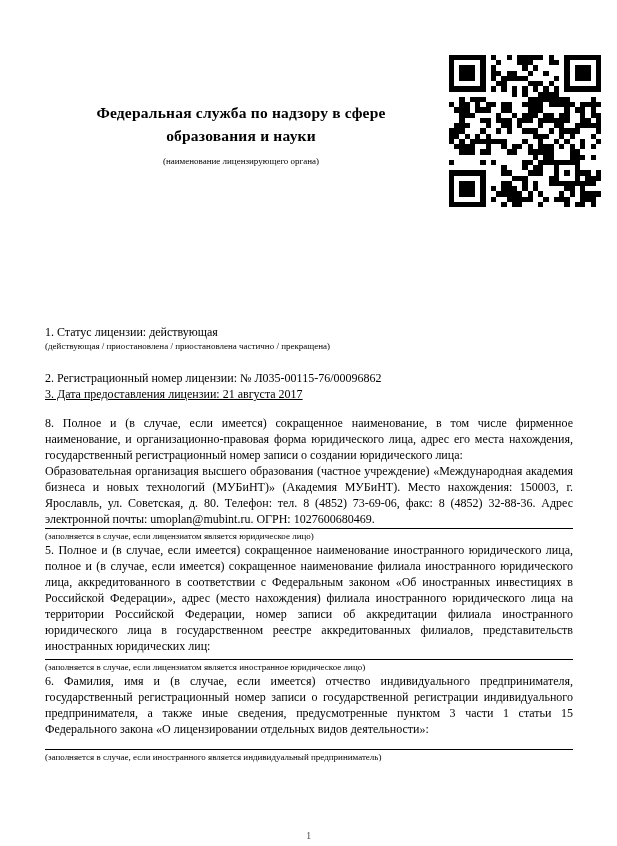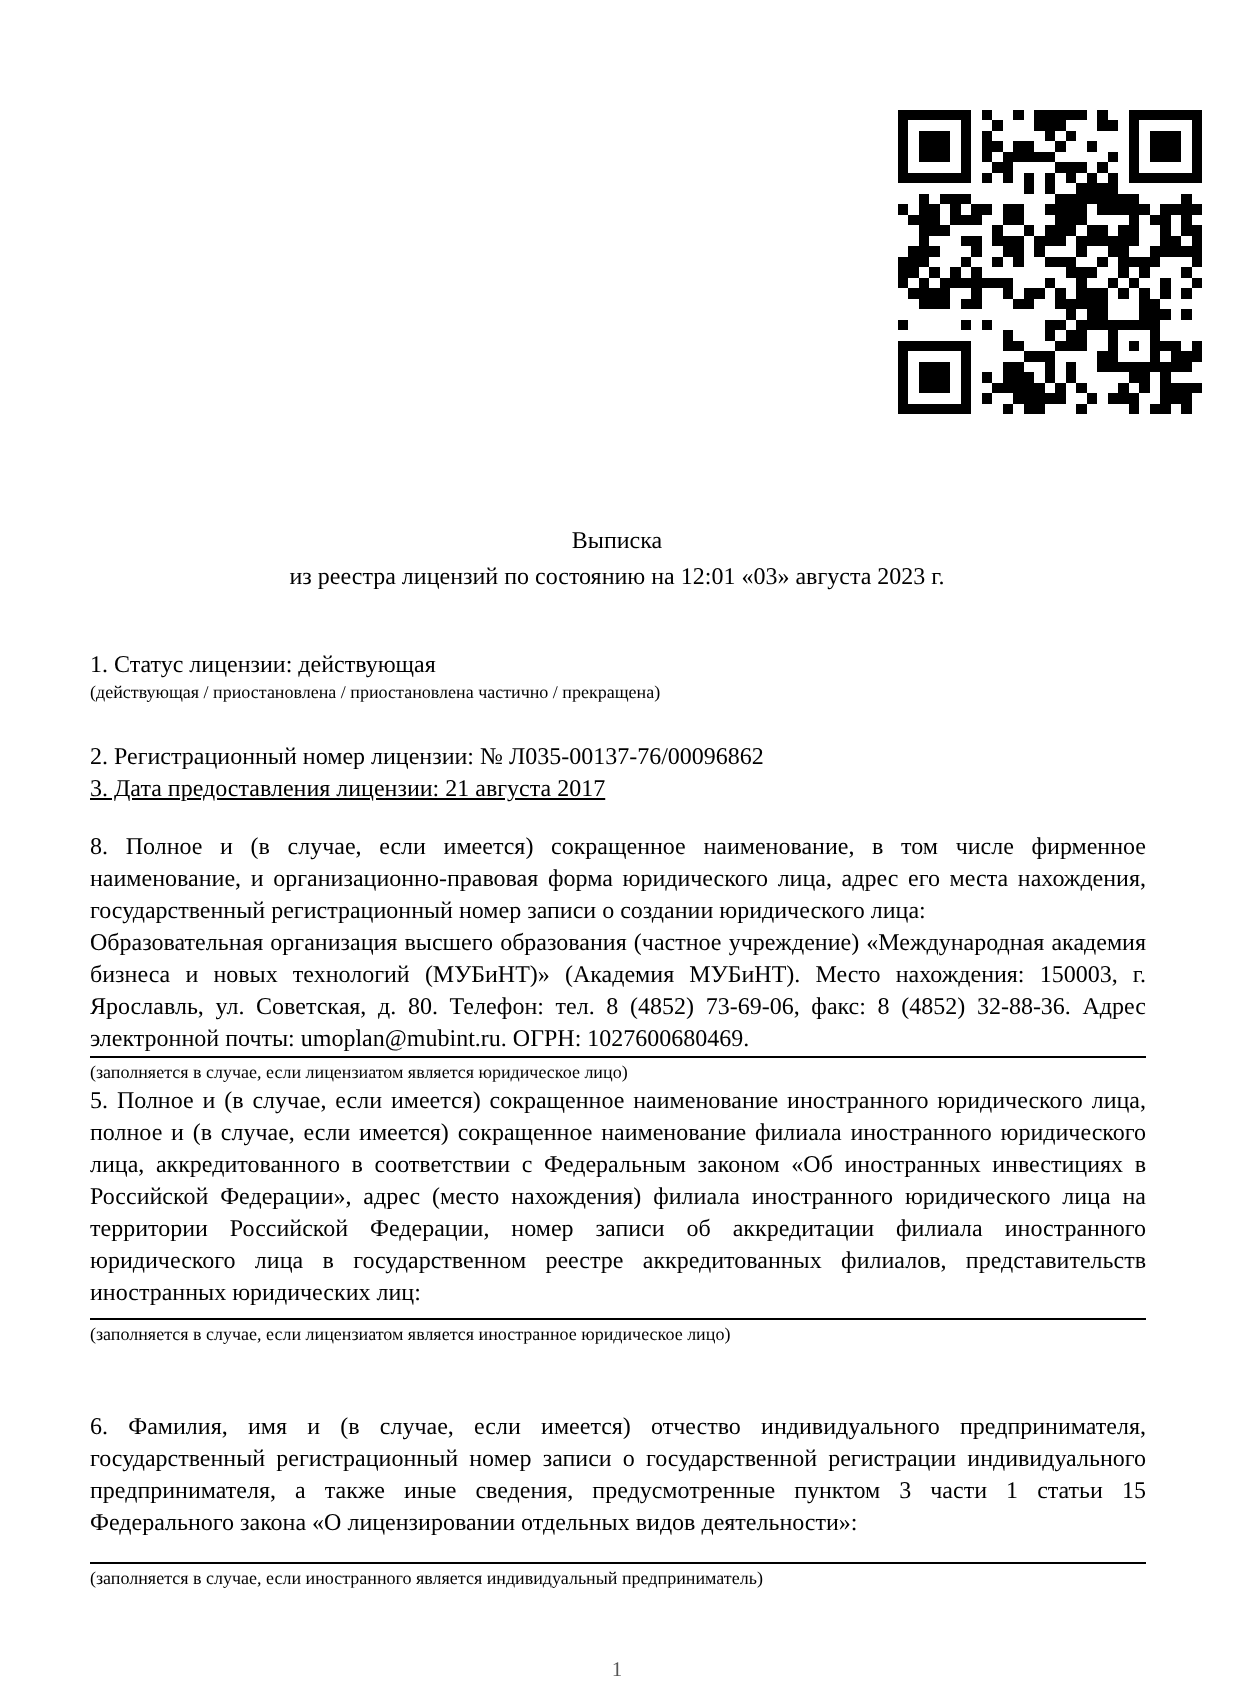--- a/index.html
+++ b/index.html
@@ -17,46 +17,49 @@
   .just { text-align:justify; }
   .caption { font-size:9px; line-height:11px; margin-top:2px; }
   .rule { border-top:1px solid #000; height:0; }
   .cap1 { margin-top:1px; }
   .item2 { margin-top:18px; }
   .item3 { margin-top:0;text-decoration:underline; }
   .q4 { margin-top:13px; }
   .rule4 { margin-top:1px; }
   .item5 { }
   .rule5 { margin-top:5px; }
-  .item6 { margin-top:32px; }
+  .item6 { margin-top:0; }
   .rule6 { margin-top:12px; }
   .page-number { position:absolute; top:830px; left:0; width:617px; text-align:center; font-size:10.5px; color:#555; }
 </style>
 </head>
 <body>
 
 <div class="page">
 
+  <div class="header-block">
+    <div class="authority">
+      <div>Федеральная служба по надзору в сфере</div>
+      <div>образования и науки</div>
+    </div>
+    <div class="authority-caption">(наименование лицензирующего органа)</div>
+  </div>
 
   <div class="qr">
     <svg id="qr-svg" viewBox="0 0 29 29" width="152" height="152" shape-rendering="crispEdges">
         <path d="M0 0h1v1h-1zM1 0h1v1h-1zM2 0h1v1h-1zM3 0h1v1h-1zM4 0h1v1h-1zM5 0h1v1h-1zM6 0h1v1h-1zM8 0h1v1h-1zM11 0h1v1h-1zM13 0h1v1h-1zM14 0h1v1h-1zM15 0h1v1h-1zM16 0h1v1h-1zM17 0h1v1h-1zM19 0h1v1h-1zM22 0h1v1h-1zM23 0h1v1h-1zM24 0h1v1h-1zM25 0h1v1h-1zM26 0h1v1h-1zM27 0h1v1h-1zM28 0h1v1h-1zM0 1h1v1h-1zM6 1h1v1h-1zM9 1h1v1h-1zM13 1h1v1h-1zM14 1h1v1h-1zM15 1h1v1h-1zM19 1h1v1h-1zM20 1h1v1h-1zM22 1h1v1h-1zM28 1h1v1h-1zM0 2h1v1h-1zM2 2h1v1h-1zM3 2h1v1h-1zM4 2h1v1h-1zM6 2h1v1h-1zM8 2h1v1h-1zM14 2h1v1h-1zM16 2h1v1h-1zM22 2h1v1h-1zM24 2h1v1h-1zM25 2h1v1h-1zM26 2h1v1h-1zM28 2h1v1h-1zM0 3h1v1h-1zM2 3h1v1h-1zM3 3h1v1h-1zM4 3h1v1h-1zM6 3h1v1h-1zM8 3h1v1h-1zM9 3h1v1h-1zM11 3h1v1h-1zM12 3h1v1h-1zM15 3h1v1h-1zM18 3h1v1h-1zM22 3h1v1h-1zM24 3h1v1h-1zM25 3h1v1h-1zM26 3h1v1h-1zM28 3h1v1h-1zM0 4h1v1h-1zM2 4h1v1h-1zM3 4h1v1h-1zM4 4h1v1h-1zM6 4h1v1h-1zM8 4h1v1h-1zM10 4h1v1h-1zM11 4h1v1h-1zM12 4h1v1h-1zM13 4h1v1h-1zM14 4h1v1h-1zM20 4h1v1h-1zM22 4h1v1h-1zM24 4h1v1h-1zM25 4h1v1h-1zM26 4h1v1h-1zM28 4h1v1h-1zM0 5h1v1h-1zM6 5h1v1h-1zM9 5h1v1h-1zM10 5h1v1h-1zM15 5h1v1h-1zM16 5h1v1h-1zM17 5h1v1h-1zM19 5h1v1h-1zM22 5h1v1h-1zM28 5h1v1h-1zM0 6h1v1h-1zM1 6h1v1h-1zM2 6h1v1h-1zM3 6h1v1h-1zM4 6h1v1h-1zM5 6h1v1h-1zM6 6h1v1h-1zM8 6h1v1h-1zM10 6h1v1h-1zM12 6h1v1h-1zM14 6h1v1h-1zM16 6h1v1h-1zM18 6h1v1h-1zM20 6h1v1h-1zM22 6h1v1h-1zM23 6h1v1h-1zM24 6h1v1h-1zM25 6h1v1h-1zM26 6h1v1h-1zM27 6h1v1h-1zM28 6h1v1h-1zM12 7h1v1h-1zM14 7h1v1h-1zM17 7h1v1h-1zM18 7h1v1h-1zM19 7h1v1h-1zM20 7h1v1h-1zM2 8h1v1h-1zM4 8h1v1h-1zM5 8h1v1h-1zM6 8h1v1h-1zM15 8h1v1h-1zM16 8h1v1h-1zM17 8h1v1h-1zM18 8h1v1h-1zM19 8h1v1h-1zM20 8h1v1h-1zM21 8h1v1h-1zM22 8h1v1h-1zM27 8h1v1h-1zM0 9h1v1h-1zM2 9h1v1h-1zM3 9h1v1h-1zM5 9h1v1h-1zM7 9h1v1h-1zM8 9h1v1h-1zM10 9h1v1h-1zM11 9h1v1h-1zM14 9h1v1h-1zM15 9h1v1h-1zM16 9h1v1h-1zM17 9h1v1h-1zM19 9h1v1h-1zM20 9h1v1h-1zM21 9h1v1h-1zM22 9h1v1h-1zM23 9h1v1h-1zM25 9h1v1h-1zM26 9h1v1h-1zM27 9h1v1h-1zM28 9h1v1h-1zM1 10h1v1h-1zM2 10h1v1h-1zM3 10h1v1h-1zM5 10h1v1h-1zM6 10h1v1h-1zM7 10h1v1h-1zM10 10h1v1h-1zM11 10h1v1h-1zM15 10h1v1h-1zM16 10h1v1h-1zM17 10h1v1h-1zM22 10h1v1h-1zM24 10h1v1h-1zM25 10h1v1h-1zM27 10h1v1h-1zM2 11h1v1h-1zM3 11h1v1h-1zM4 11h1v1h-1zM9 11h1v1h-1zM12 11h1v1h-1zM14 11h1v1h-1zM15 11h1v1h-1zM16 11h1v1h-1zM18 11h1v1h-1zM19 11h1v1h-1zM21 11h1v1h-1zM22 11h1v1h-1zM25 11h1v1h-1zM27 11h1v1h-1zM28 11h1v1h-1zM2 12h1v1h-1zM6 12h1v1h-1zM7 12h1v1h-1zM9 12h1v1h-1zM10 12h1v1h-1zM11 12h1v1h-1zM13 12h1v1h-1zM14 12h1v1h-1zM15 12h1v1h-1zM17 12h1v1h-1zM18 12h1v1h-1zM19 12h1v1h-1zM20 12h1v1h-1zM21 12h1v1h-1zM22 12h1v1h-1zM25 12h1v1h-1zM26 12h1v1h-1zM28 12h1v1h-1zM1 13h1v1h-1zM2 13h1v1h-1zM3 13h1v1h-1zM7 13h1v1h-1zM10 13h1v1h-1zM11 13h1v1h-1zM13 13h1v1h-1zM17 13h1v1h-1zM20 13h1v1h-1zM21 13h1v1h-1zM24 13h1v1h-1zM25 13h1v1h-1zM26 13h1v1h-1zM27 13h1v1h-1zM28 13h1v1h-1zM0 14h1v1h-1zM1 14h1v1h-1zM2 14h1v1h-1zM6 14h1v1h-1zM9 14h1v1h-1zM11 14h1v1h-1zM14 14h1v1h-1zM15 14h1v1h-1zM16 14h1v1h-1zM19 14h1v1h-1zM21 14h1v1h-1zM22 14h1v1h-1zM23 14h1v1h-1zM24 14h1v1h-1zM28 14h1v1h-1zM0 15h1v1h-1zM1 15h1v1h-1zM3 15h1v1h-1zM5 15h1v1h-1zM7 15h1v1h-1zM16 15h1v1h-1zM17 15h1v1h-1zM18 15h1v1h-1zM21 15h1v1h-1zM23 15h1v1h-1zM27 15h1v1h-1zM0 16h1v1h-1zM2 16h1v1h-1zM4 16h1v1h-1zM5 16h1v1h-1zM6 16h1v1h-1zM7 16h1v1h-1zM8 16h1v1h-1zM9 16h1v1h-1zM10 16h1v1h-1zM14 16h1v1h-1zM17 16h1v1h-1zM20 16h1v1h-1zM22 16h1v1h-1zM25 16h1v1h-1zM28 16h1v1h-1zM1 17h1v1h-1zM2 17h1v1h-1zM3 17h1v1h-1zM4 17h1v1h-1zM7 17h1v1h-1zM10 17h1v1h-1zM12 17h1v1h-1zM13 17h1v1h-1zM15 17h1v1h-1zM17 17h1v1h-1zM18 17h1v1h-1zM19 17h1v1h-1zM21 17h1v1h-1zM23 17h1v1h-1zM25 17h1v1h-1zM27 17h1v1h-1zM2 18h1v1h-1zM3 18h1v1h-1zM4 18h1v1h-1zM6 18h1v1h-1zM7 18h1v1h-1zM11 18h1v1h-1zM12 18h1v1h-1zM15 18h1v1h-1zM16 18h1v1h-1zM17 18h1v1h-1zM18 18h1v1h-1zM19 18h1v1h-1zM23 18h1v1h-1zM24 18h1v1h-1zM16 19h1v1h-1zM18 19h1v1h-1zM19 19h1v1h-1zM23 19h1v1h-1zM24 19h1v1h-1zM25 19h1v1h-1zM27 19h1v1h-1zM0 20h1v1h-1zM6 20h1v1h-1zM8 20h1v1h-1zM14 20h1v1h-1zM15 20h1v1h-1zM17 20h1v1h-1zM18 20h1v1h-1zM19 20h1v1h-1zM20 20h1v1h-1zM21 20h1v1h-1zM22 20h1v1h-1zM23 20h1v1h-1zM24 20h1v1h-1zM10 21h1v1h-1zM14 21h1v1h-1zM16 21h1v1h-1zM17 21h1v1h-1zM20 21h1v1h-1zM24 21h1v1h-1zM0 22h1v1h-1zM1 22h1v1h-1zM2 22h1v1h-1zM3 22h1v1h-1zM4 22h1v1h-1zM5 22h1v1h-1zM6 22h1v1h-1zM10 22h1v1h-1zM11 22h1v1h-1zM15 22h1v1h-1zM16 22h1v1h-1zM17 22h1v1h-1zM20 22h1v1h-1zM22 22h1v1h-1zM24 22h1v1h-1zM25 22h1v1h-1zM26 22h1v1h-1zM28 22h1v1h-1zM0 23h1v1h-1zM6 23h1v1h-1zM12 23h1v1h-1zM13 23h1v1h-1zM14 23h1v1h-1zM19 23h1v1h-1zM20 23h1v1h-1zM24 23h1v1h-1zM26 23h1v1h-1zM27 23h1v1h-1zM28 23h1v1h-1zM0 24h1v1h-1zM2 24h1v1h-1zM3 24h1v1h-1zM4 24h1v1h-1zM6 24h1v1h-1zM10 24h1v1h-1zM11 24h1v1h-1zM14 24h1v1h-1zM16 24h1v1h-1zM19 24h1v1h-1zM20 24h1v1h-1zM21 24h1v1h-1zM22 24h1v1h-1zM23 24h1v1h-1zM24 24h1v1h-1zM25 24h1v1h-1zM26 24h1v1h-1zM27 24h1v1h-1zM0 25h1v1h-1zM2 25h1v1h-1zM3 25h1v1h-1zM4 25h1v1h-1zM6 25h1v1h-1zM8 25h1v1h-1zM10 25h1v1h-1zM11 25h1v1h-1zM12 25h1v1h-1zM14 25h1v1h-1zM16 25h1v1h-1zM22 25h1v1h-1zM23 25h1v1h-1zM25 25h1v1h-1zM0 26h1v1h-1zM2 26h1v1h-1zM3 26h1v1h-1zM4 26h1v1h-1zM6 26h1v1h-1zM9 26h1v1h-1zM10 26h1v1h-1zM11 26h1v1h-1zM12 26h1v1h-1zM13 26h1v1h-1zM15 26h1v1h-1zM17 26h1v1h-1zM21 26h1v1h-1zM23 26h1v1h-1zM25 26h1v1h-1zM26 26h1v1h-1zM27 26h1v1h-1zM28 26h1v1h-1zM0 27h1v1h-1zM6 27h1v1h-1zM8 27h1v1h-1zM11 27h1v1h-1zM12 27h1v1h-1zM13 27h1v1h-1zM14 27h1v1h-1zM15 27h1v1h-1zM18 27h1v1h-1zM20 27h1v1h-1zM21 27h1v1h-1zM22 27h1v1h-1zM25 27h1v1h-1zM26 27h1v1h-1zM27 27h1v1h-1zM0 28h1v1h-1zM1 28h1v1h-1zM2 28h1v1h-1zM3 28h1v1h-1zM4 28h1v1h-1zM5 28h1v1h-1zM6 28h1v1h-1zM10 28h1v1h-1zM12 28h1v1h-1zM13 28h1v1h-1zM17 28h1v1h-1zM22 28h1v1h-1zM24 28h1v1h-1zM25 28h1v1h-1zM27 28h1v1h-1z" fill="#000000"></path>
       </svg>
   </div>
 
-  <div class="doc-title">
-    <div>Выписка</div>
-    <div>из реестра лицензий по состоянию на 12:01 «03» августа 2023 г.</div>
-  </div>
 
   <div class="content">
     <div>1. Статус лицензии: действующая</div>
     <div class="caption cap1">(действующая / приостановлена / приостановлена частично / прекращена)</div>
 
-    <div class="item2">2. Регистрационный номер лицензии: № Л035-00137-76/00096862</div>
+    <div class="item2">2. Регистрационный номер лицензии: № Л035-00115-76/00096862</div>
 
     <div class="item3">3. Дата предоставления лицензии: 21 августа 2017</div>
 
     <div class="just q4">8. Полное и (в случае, если имеется) сокращенное наименование, в том числе фирменное наименование, и организационно-правовая форма юридического лица, адрес его места нахождения, государственный регистрационный номер записи о создании юридического лица:</div>
     <div class="just">Образовательная организация высшего образования (частное учреждение) «Международная академия бизнеса и новых технологий (МУБиНТ)» (Академия МУБиНТ). Место нахождения: 150003, г. Ярославль, ул. Советская, д. 80. Телефон: тел. 8 (4852) 73-69-06, факс: 8 (4852) 32-88-36. Адрес электронной почты: umoplan@mubint.ru. ОГРН: 1027600680469.</div>
     <div class="rule rule4"></div>
     <div class="caption">(заполняется в случае, если лицензиатом является юридическое лицо)</div>
 
     <div class="just item5">5. Полное и (в случае, если имеется) сокращенное наименование иностранного юридического лица, полное и (в случае, если имеется) сокращенное наименование филиала иностранного юридического лица, аккредитованного в соответствии с Федеральным законом «Об иностранных инвестициях в Российской Федерации», адрес (место нахождения) филиала иностранного юридического лица на территории Российской Федерации, номер записи об аккредитации филиала иностранного юридического лица в государственном реестре аккредитованных филиалов, представительств иностранных юридических лиц:</div>
     <div class="rule rule5"></div>

